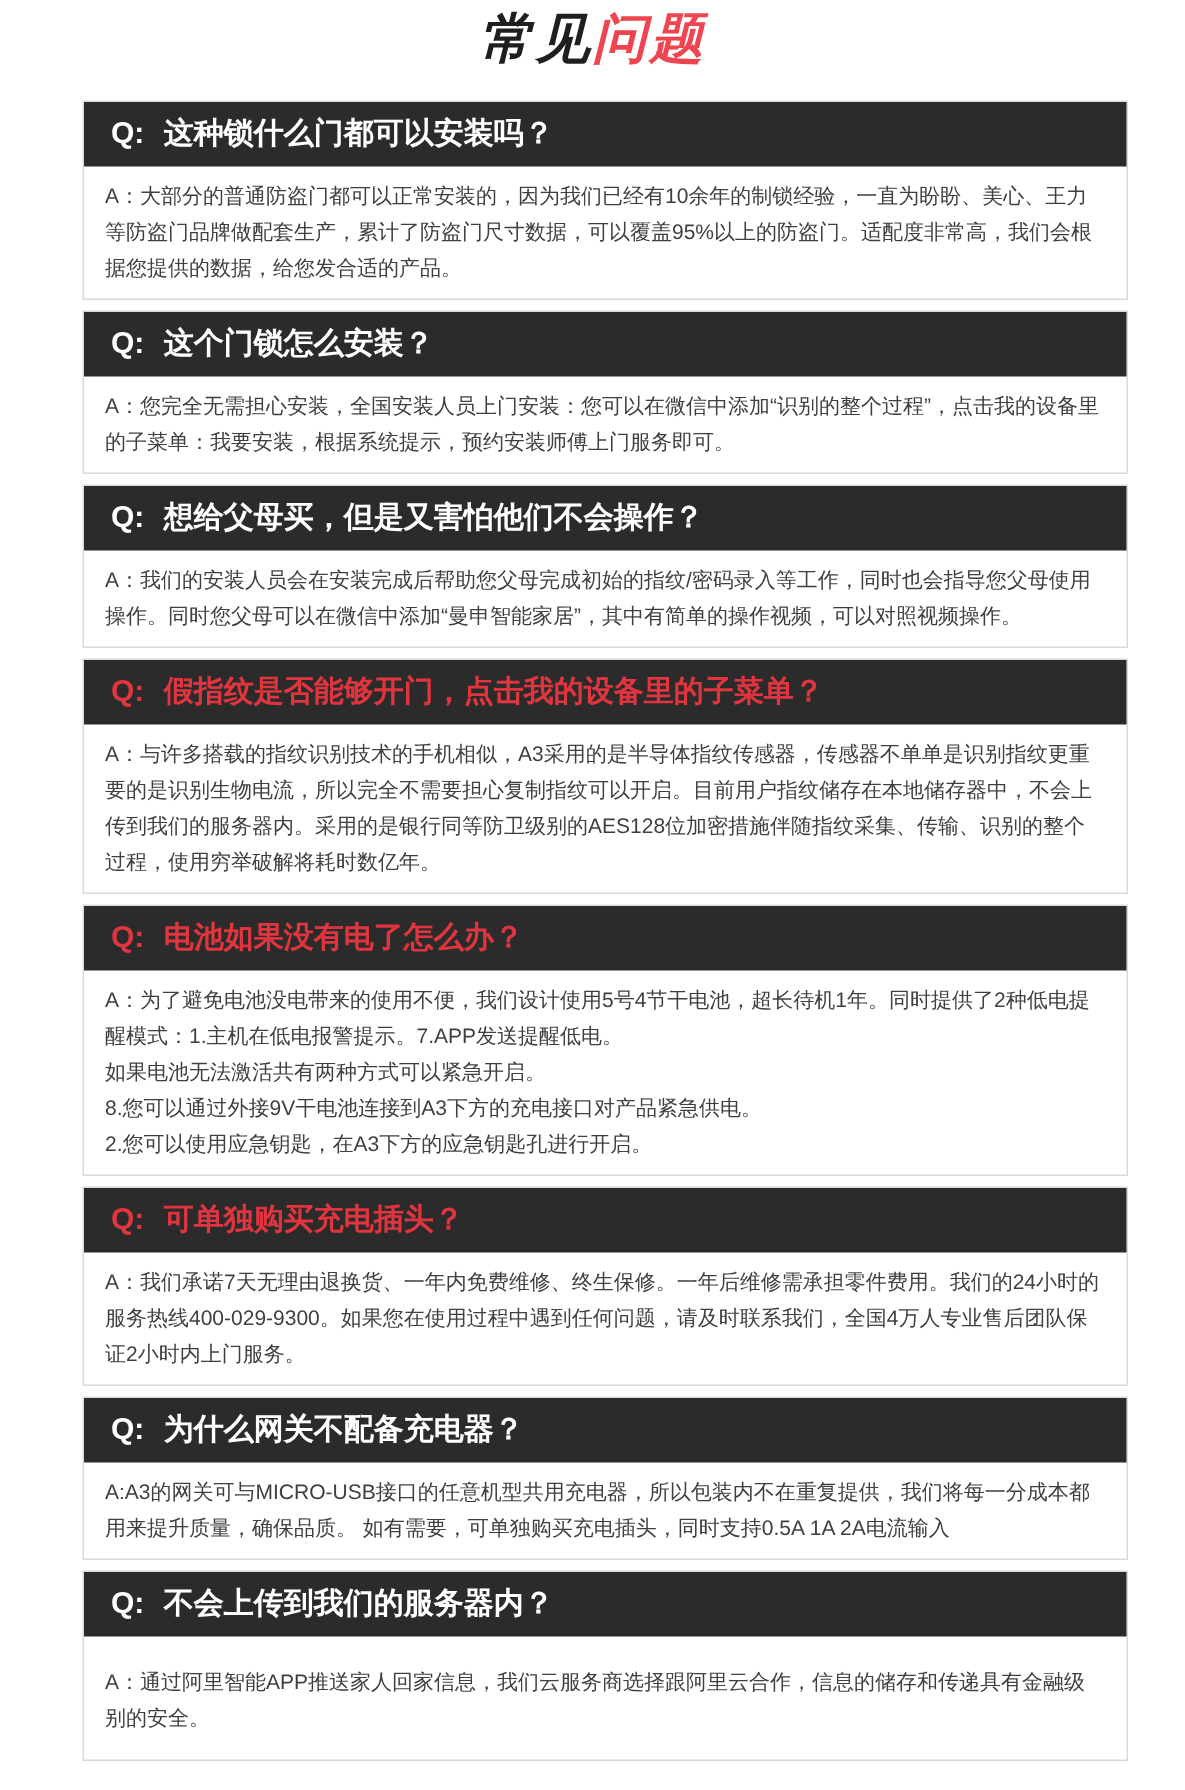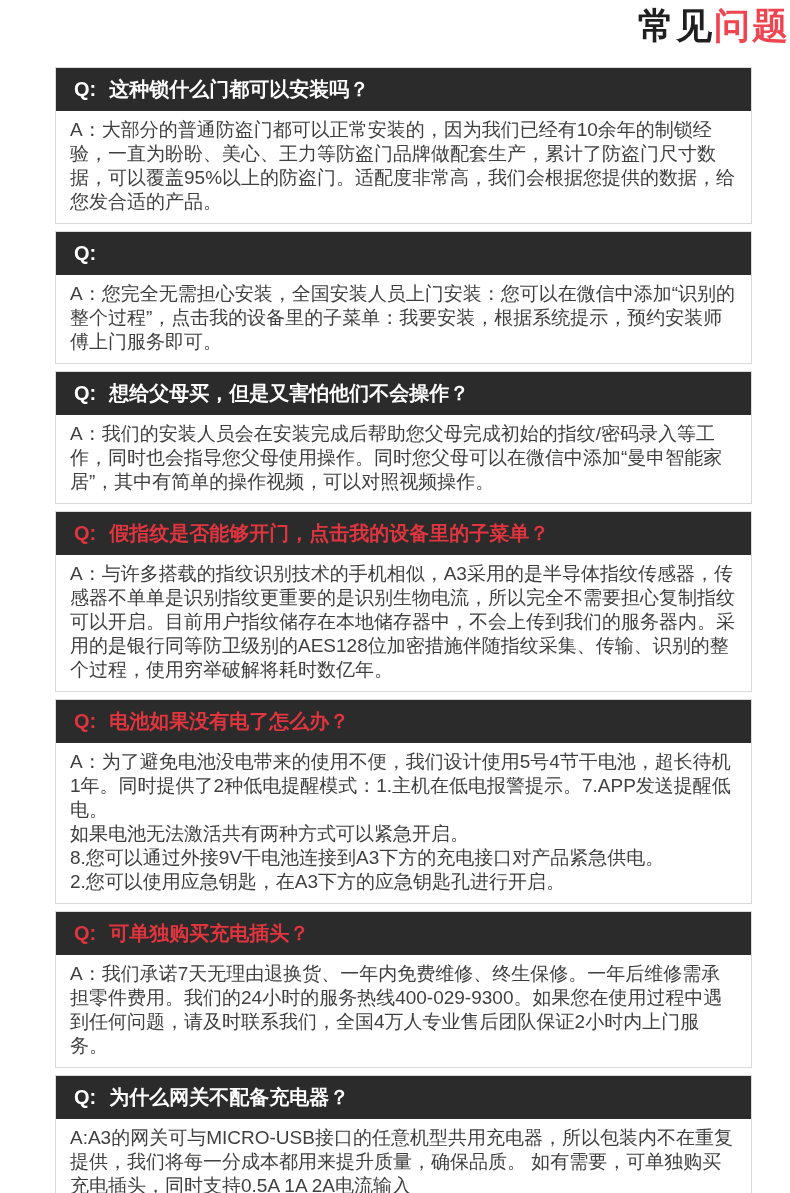--- a/index.html
+++ b/index.html
@@ -4,37 +4,37 @@
 <style>
   * { margin:0; padding:0; box-sizing:border-box; }
   html,body { background:#ffffff; }
   body {
     width:790px; min-height:1193px;
     font-family:"Liberation Sans","DejaVu Sans",sans-serif;
     color:#3f3f3f;
   }
   .page { position:relative; width:790px; min-height:1193px; overflow:hidden; background:#fff; }
   .title {
-    text-align:right; font-size:36px; font-weight:bold;
-    letter-spacing:2px; padding:2px 0 16px; color:#1f1f1f;
+    text-align:center; font-size:36px; font-weight:bold;
+    letter-spacing:2px; padding:2px 0 16px; color:#1f1f1f;font-style:italic;
   }
   .title .title-red { color:#ef4550; }
   .faq-list { padding:0 38px 6px 55px; }
   .faq-block {
     border:1px solid #d9d9d9; background:#fff; margin-bottom:7px;
   }
   .q-bar {
     background:#2b2b2b; color:#ffffff;
     display:flex; align-items:center; gap:13px;
     font-size:20px; font-weight:bold;
     padding:9px 18px 10px; line-height:24px;
   }
   .q-bar.red .q-label, .q-bar.red .q-text { color:#e0353f; }
   .answer {
-    padding:7px 14px 9px; font-size:19px; line-height:24px; color:#3f3f3f;
+    padding:7px 14px 9px; font-size:14px; line-height:24px; color:#3f3f3f;
     word-break:break-all;
   }
   .answer .line { display:block; }
 </style>
 </head>
 <body>
 
 <div class="page">
 
   <h1 class="title"><span>常见</span><span class="title-red">问题</span></h1>
@@ -45,20 +45,21 @@
       <div class="q-bar">
         <span class="q-label">Q:</span>
         <span class="q-text">这种锁什么门都可以安装吗？</span>
       </div>
       <div class="answer">A：大部分的普通防盗门都可以正常安装的，因为我们已经有10余年的制锁经验，一直为盼盼、美心、王力等防盗门品牌做配套生产，累计了防盗门尺寸数据，可以覆盖95%以上的防盗门。适配度非常高，我们会根据您提供的数据，给您发合适的产品。</div>
     </section>
 
     <section class="faq-block">
       <div class="q-bar">
         <span class="q-label">Q:</span>
+        <span class="q-text">这个门锁怎么安装？</span>
       </div>
       <div class="answer">A：您完全无需担心安装，全国安装人员上门安装：您可以在微信中添加“识别的整个过程”，点击我的设备里的子菜单：我要安装，根据系统提示，预约安装师傅上门服务即可。</div>
     </section>
 
     <section class="faq-block">
       <div class="q-bar">
         <span class="q-label">Q:</span>
         <span class="q-text">想给父母买，但是又害怕他们不会操作？</span>
       </div>
       <div class="answer">A：我们的安装人员会在安装完成后帮助您父母完成初始的指纹/密码录入等工作，同时也会指导您父母使用操作。同时您父母可以在微信中添加“曼申智能家居”，其中有简单的操作视频，可以对照视频操作。</div>

